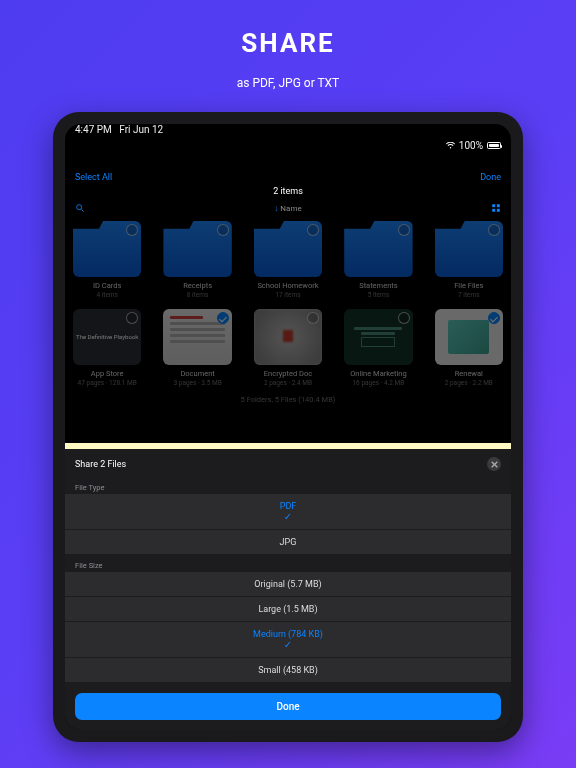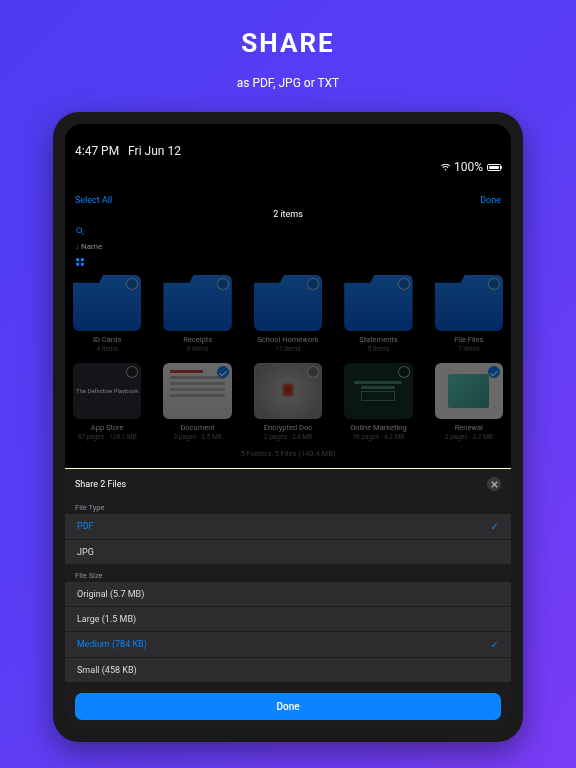--- a/index.html
+++ b/index.html
@@ -12,27 +12,27 @@
   .promo-title { font-size:26px; font-weight:700; letter-spacing:2px; }
   .promo-sub { font-size:12px; margin-top:18px; margin-bottom:22px; }
   .tablet {
     width:470px; height:630px; background:#1a1a1c;
     border-radius:26px; padding:12px; box-shadow:0 10px 30px rgba(0,0,0,.4);
   }
   .screen {
     width:100%; height:100%; background:#000; border-radius:16px;
     display:flex; flex-direction:column; overflow:hidden; font-size:8px; color:#ddd;
   }
-  .status-bar { display:flex; justify-content:space-between; padding:20px 10px 2px; font-size:12px; color:#eee; }
+  .status-bar { display:flex; justify-content:space-between; padding:0 10px 2px; font-size:10px; color:#eee; }
   .status-right { display:flex; align-items:center; gap:4px;margin-top:16px; }
   .nav-bar { display:flex; justify-content:space-between; align-items:center; padding:4px 10px; }
   .nav-side { color:#0a84ff; font-size:9px; min-width:60px; }
   .nav-title { font-size:9px; color:#fff;margin-top:29px; }
   .nav-right { text-align:right; }
-  .search-row { display:flex; align-items:flex-start; padding:3px 10px 4px; gap:6px; color:#0a84ff;flex-direction:column; }
+  .search-row { display:flex; align-items:flex-end; padding:3px 10px 4px; gap:6px; color:#0a84ff; }
   .search-row .sort { flex:1; text-align:center; color:#888; font-size:8px; }
   .search-row .sort .arrow { color:#0a84ff; }
   .search-row .grid-icon { color:#0a84ff; }
   .svg-ico { width:10px; height:10px; display:inline-block; vertical-align:middle; }
   .content { flex:1; overflow:hidden; position:relative; }
   .dim-overlay { position:absolute; inset:0; background:rgba(0,0,0,.55); pointer-events:none; z-index:2; }
   .grid { display:grid; grid-template-columns:repeat(5,1fr); gap:22px; padding:4px 8px 0; position:relative; z-index:1; }
   .tile { display:flex; flex-direction:column; align-items:center; }
   .thumb { width:100%; height:56px; border-radius:6px; position:relative; overflow:hidden; background:#111; }
   .thumb.folder {
@@ -54,28 +54,28 @@
   }
   .sel-ring.checked { background:#0a84ff; border-color:#0a84ff; }
   .sel-ring.checked::after {
     content:""; position:absolute; left:3px; top:1.5px; width:3px; height:6px;
     border:solid #fff; border-width:0 1.5px 1.5px 0; transform:rotate(45deg);
   }
   .tile-name { font-size:7.5px; color:#ddd; margin-top:4px; text-align:center; white-space:nowrap; overflow:hidden; text-overflow:ellipsis; max-width:100%; }
   .tile-sub { font-size:6.5px; color:#777; margin-top:1px; text-align:center; }
   .summary { text-align:center; font-size:7.5px; color:#777; margin:8px 18px 4px; position:relative; z-index:1; }
   
-  .sheet { position:relative; z-index:3; background:#1c1c1e; border-top:1px solid #fef9c3; display:flex; flex-direction:column; padding-bottom:8px; }
+  .sheet { position:relative; z-index:3; background:#1c1c1e; border-top:6px solid #fef9c3; display:flex; flex-direction:column; padding-bottom:8px; }
   .sheet-header { display:flex; justify-content:space-between; align-items:center; padding:8px 10px 6px; }
   .sheet-title { font-size:9px; color:#fff; }
   .close-btn { width:14px; height:14px; border-radius:50%; background:#3a3a3c; display:flex; align-items:center; justify-content:center; color:#aaa; font-size:9px; line-height:1; }
   .section-label { font-size:7.5px; color:#8e8e93; padding:6px 10px 2px; }
   .opt-row {
-    display:flex; justify-content:space-between; align-items:flex-start;
-    padding:7px 12px; font-size:9px; background:#2c2c2e; border-bottom:1px solid #1c1c1e;
+    display:flex; justify-content:space-between; align-items:center;
+    padding:7px 12px; font-size:9px; background:#2c2c2e; border-bottom:1px solid #1c1c1e;flex-direction:column;
   }
   .opt-row.selected { color:#0a84ff; }
   .opt-row .check { color:#0a84ff; font-size:10px; }
   .done-btn {
     margin:10px 10px 2px; background:#0a84ff; color:#fff; text-align:center;
     padding:8px 0; border-radius:7px; font-size:10px; font-weight:500;
   }
   .doc-lines { position:absolute; left:10%; right:10%; top:12%; bottom:12%; display:flex; flex-direction:column; gap:3px; }
   .doc-lines div { height:3px; background:#b0b0b0; border-radius:1px; }
   .doc-lines .hdr { background:#d04040; width:60%; }

